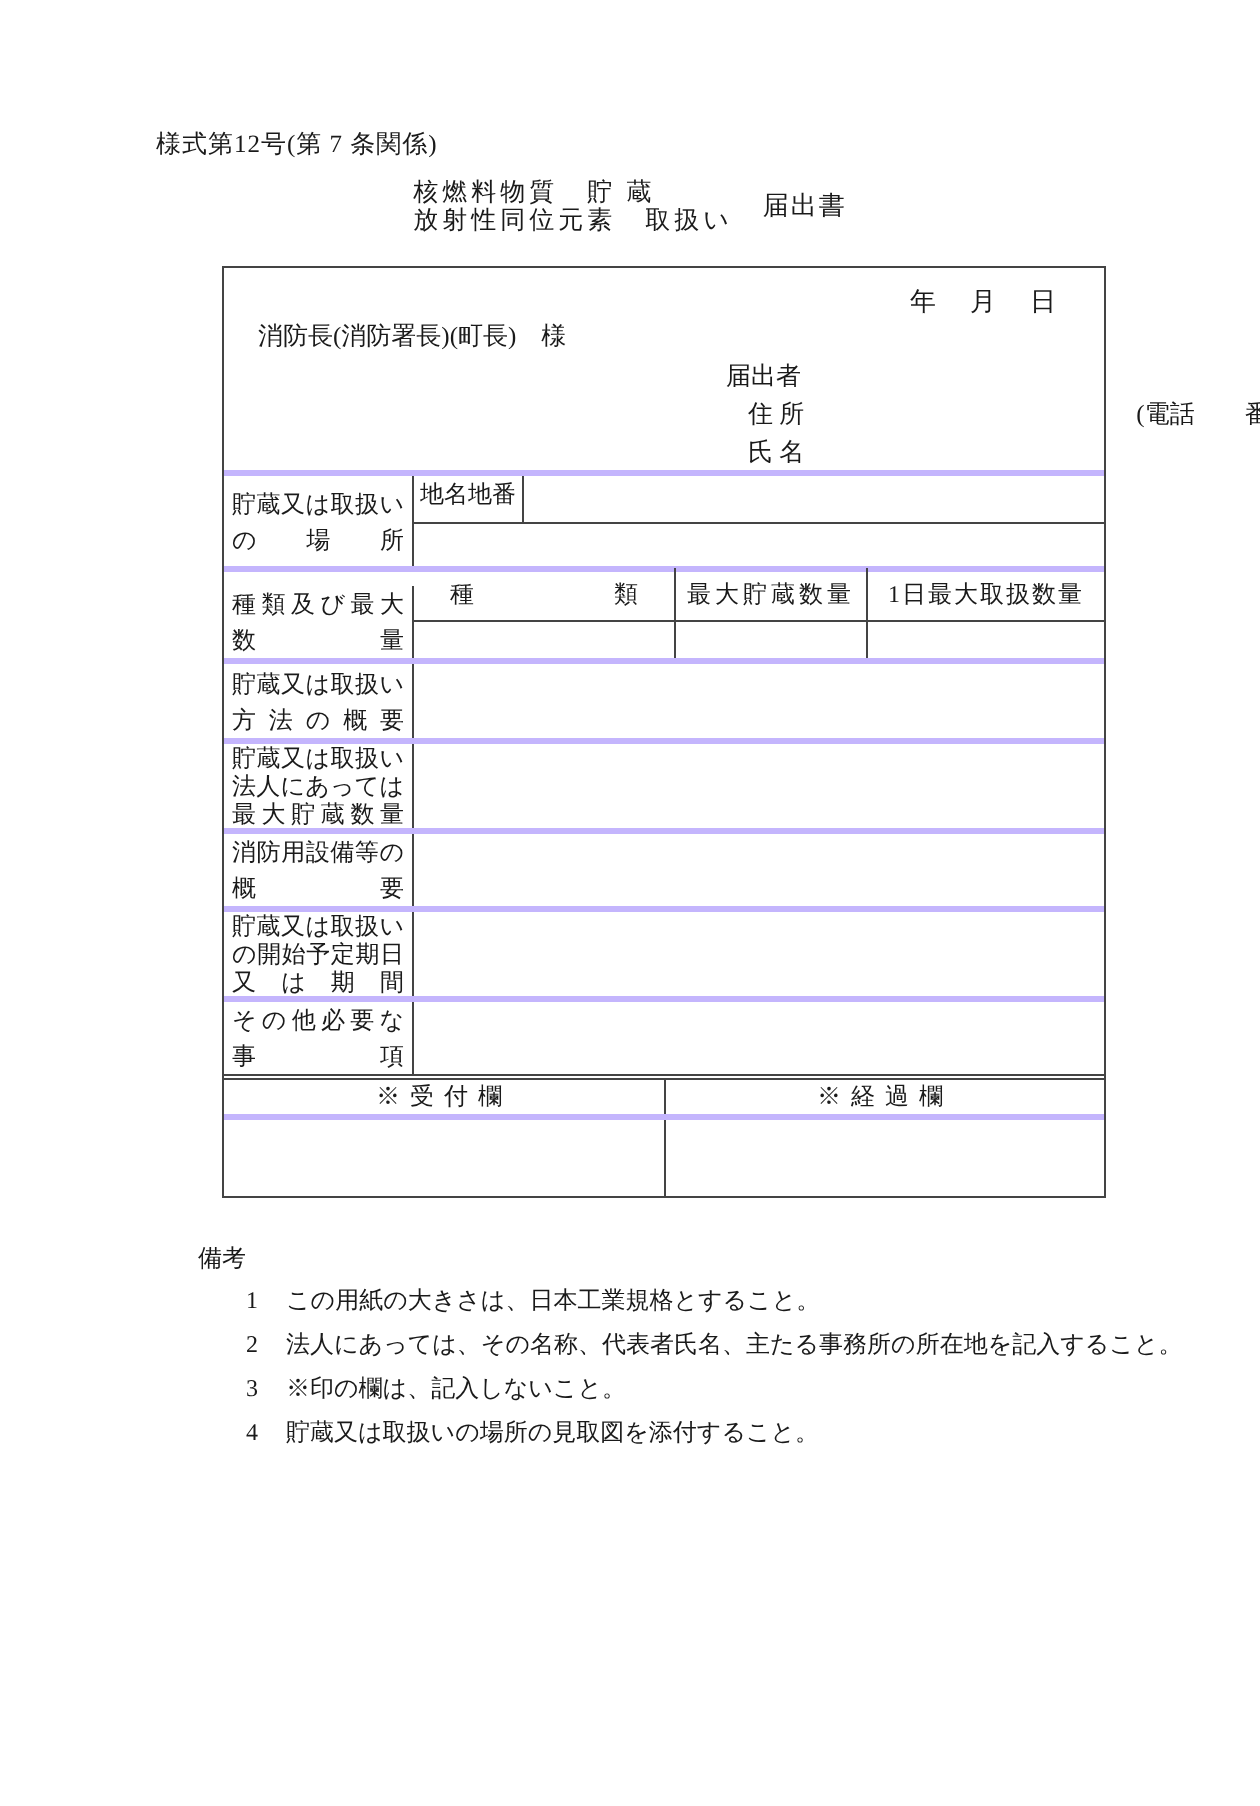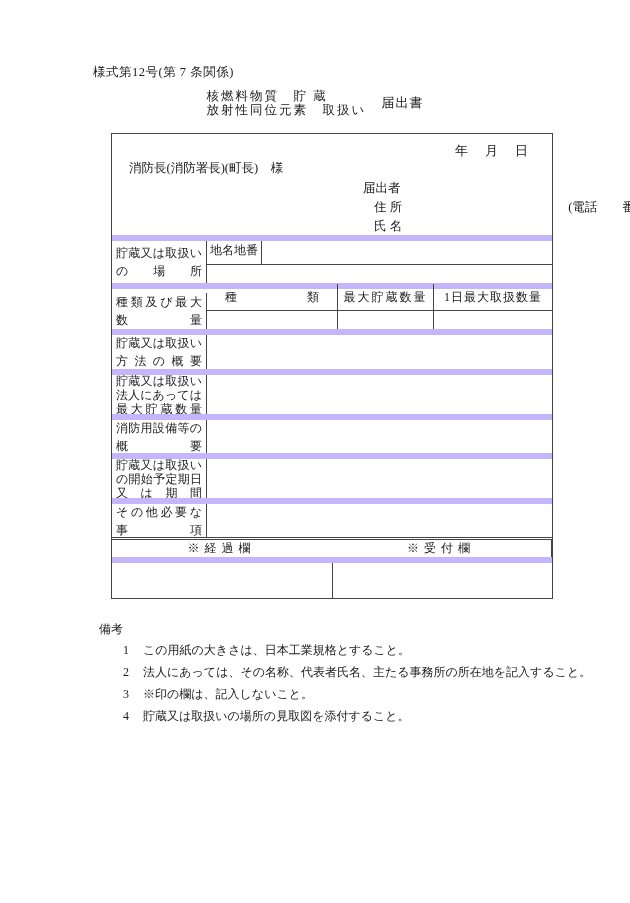--- a/index.html
+++ b/index.html
@@ -6,32 +6,32 @@
   html,body { background:#fff; }
   .page {
     position: relative;
     width: 630px; height: 903px;
     background: #ffffff;
     color: #1a1a1a;
     font-family: "Liberation Serif", "DejaVu Serif", serif;
     font-size: 12px;
     overflow: hidden;
   }
-  .form-no { position:absolute; left:93px; top:64px; font-size:12.5px; letter-spacing:0.5px; }
+  .form-no { position:absolute; left:78px; top:64px; font-size:12.5px; letter-spacing:0.5px; }
 
   .title-wrap { position:absolute; left:0; right:0; top:89px; display:flex; justify-content:center; align-items:center; }
   .title-stack { display:flex; flex-direction:column; }
   .title-line { font-size:12.5px; line-height:14px; letter-spacing:2px; }
   .title-suffix { font-size:13px; margin-left:15px; letter-spacing:1px; }
 
   .form-table {
     position:absolute; left:111px; top:133px; width:442px;
     border:1px solid #444;
   }
-  .tr { display:flex; border-top:6px solid #c4b5fd; position:relative; }
+  .tr { display:flex; border-top:3px solid #c4b5fd; position:relative; }
   .tr:first-child { border-top:none; }
 
   .tr-header { height:101px; }
   .h-date { position:absolute; top:8px; right:22px; letter-spacing:2px; font-size:13px; }
   .h-addressee { position:absolute; top:26px; left:17px; font-size:12.5px; }
   .h-notifier { position:absolute; top:46px; left:251px; font-size:12.5px; }
   .h-addr-row { position:absolute; top:65px; left:262px; width:265px; display:flex; justify-content:space-between; font-size:12.5px; }
   .h-name-row { position:absolute; top:84px; left:262px; width:276px; display:flex; justify-content:space-between; align-items:center; font-size:12.5px; }
 
   .c1 { width:95px; border-right:1px solid #444; display:flex; flex-direction:column; justify-content:center; padding:0 4px; }
@@ -171,22 +171,22 @@
 
     <div class="tr r-other">
       <div class="c1">
         <span class="jline">その他必要な</span>
         <span class="jline">事項</span>
       </div>
       <div class="fill"></div>
     </div>
 
     <div class="tr tr-stamp-head">
+      <div class="half half-left">※受付欄</div>
       <div class="half half-right">※経過欄</div>
-      <div class="half half-left">※受付欄</div>
     </div>
     <div class="tr tr-stamp-body">
       <div class="half half-left"></div>
       <div class="half half-right"></div>
     </div>
 
   </div>
 
   <div class="notes">
     <div class="notes-title">備考</div>

